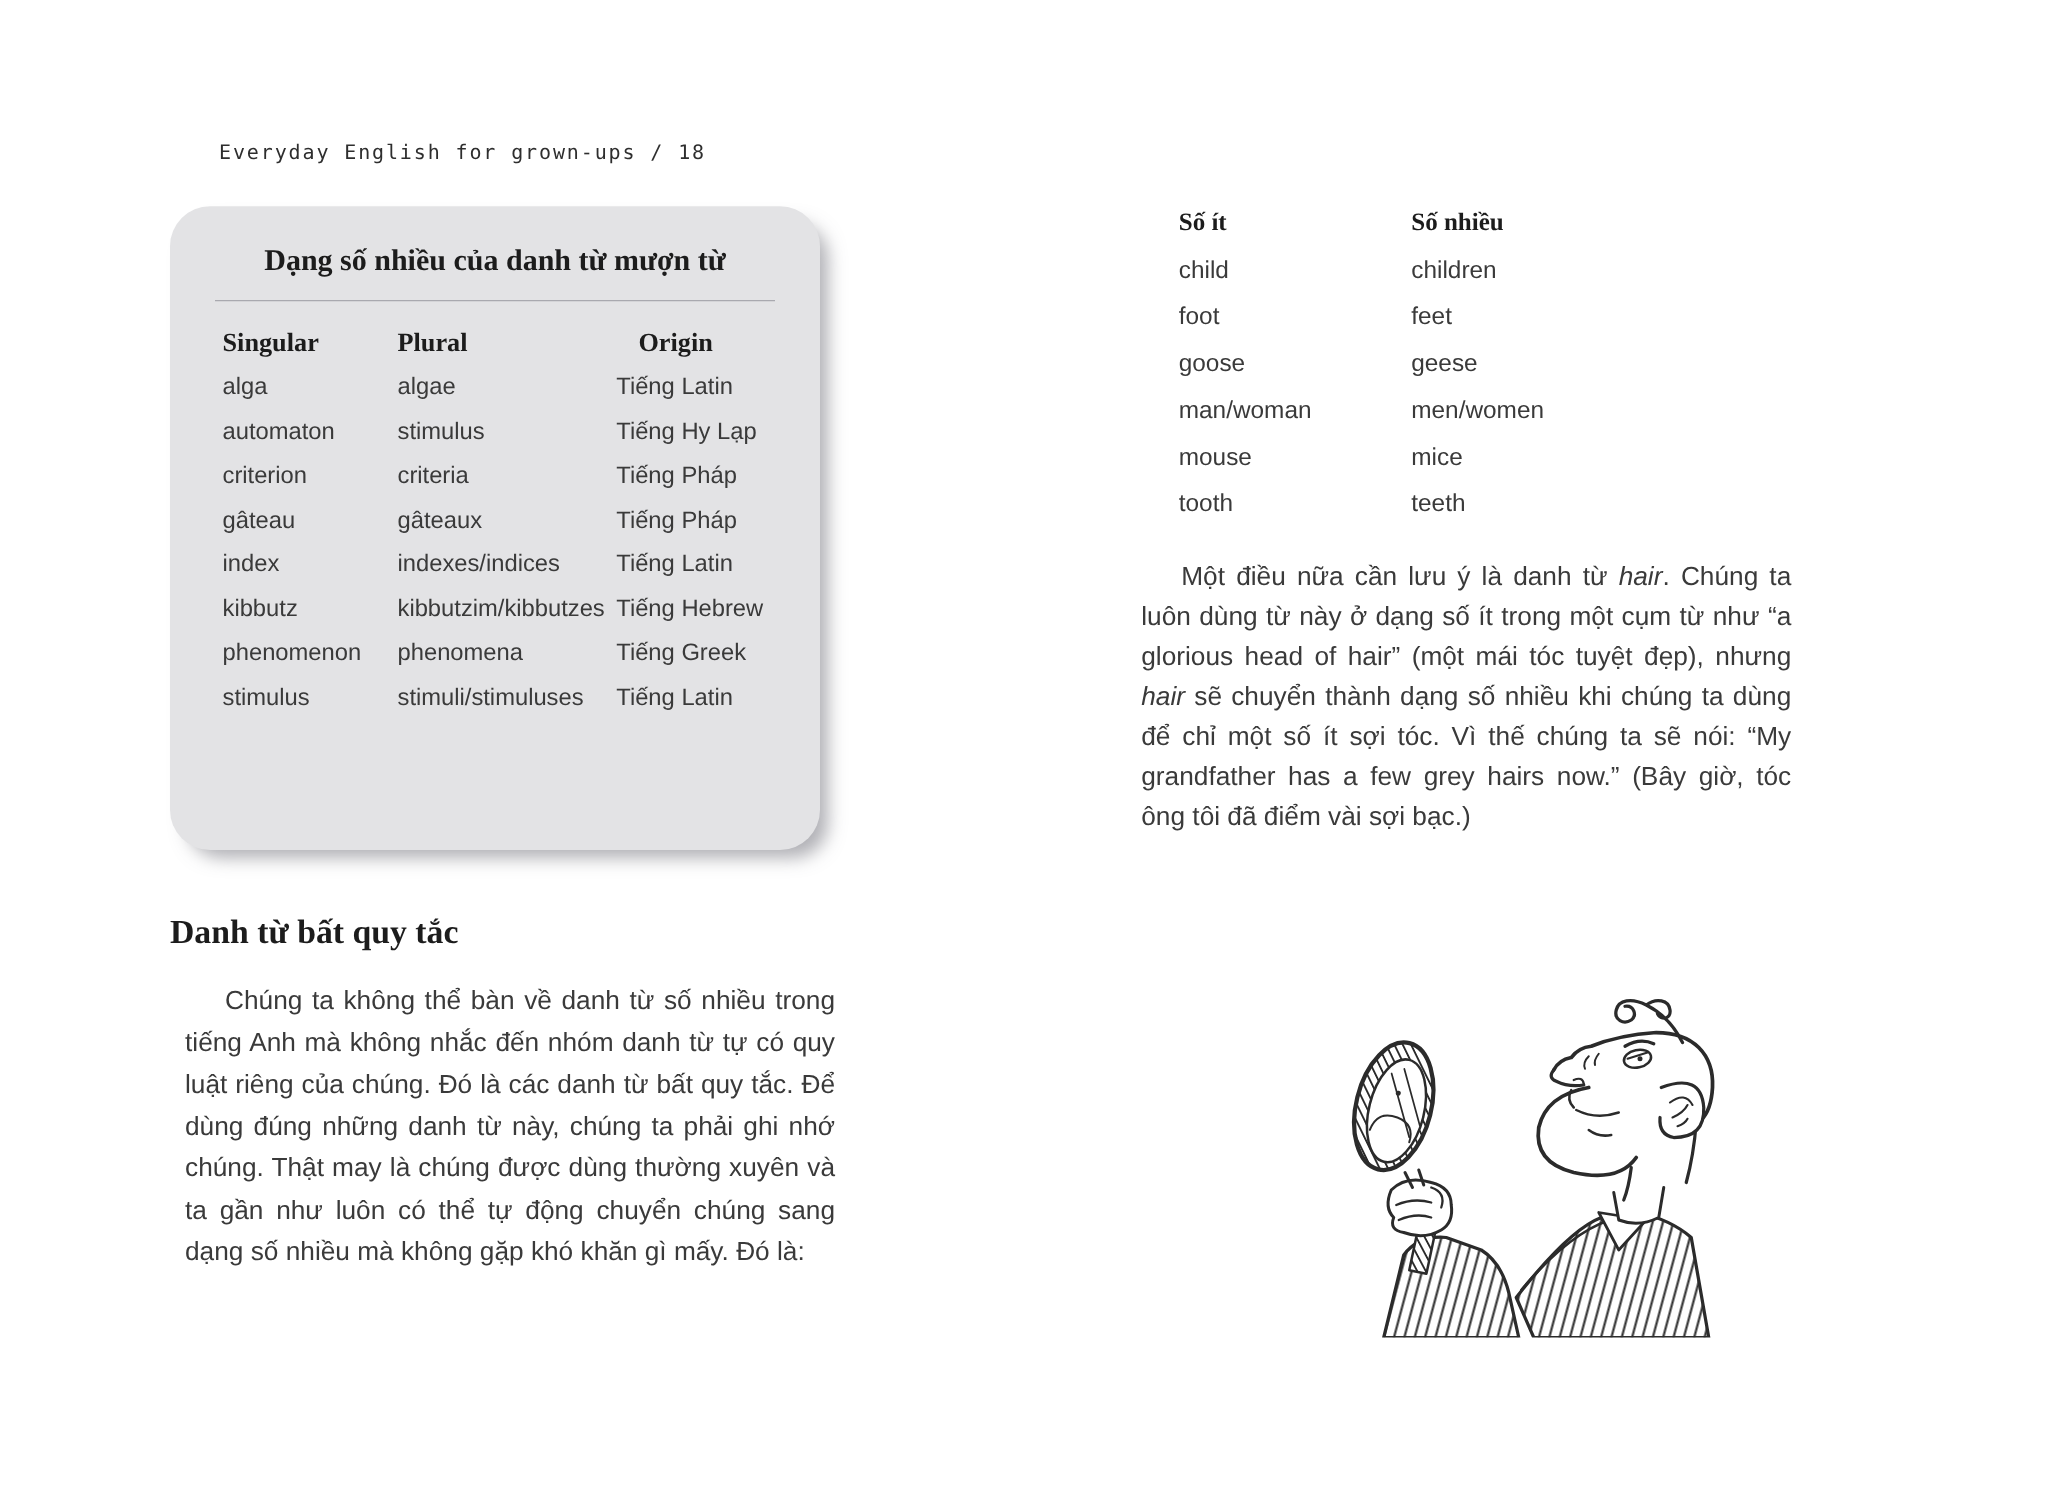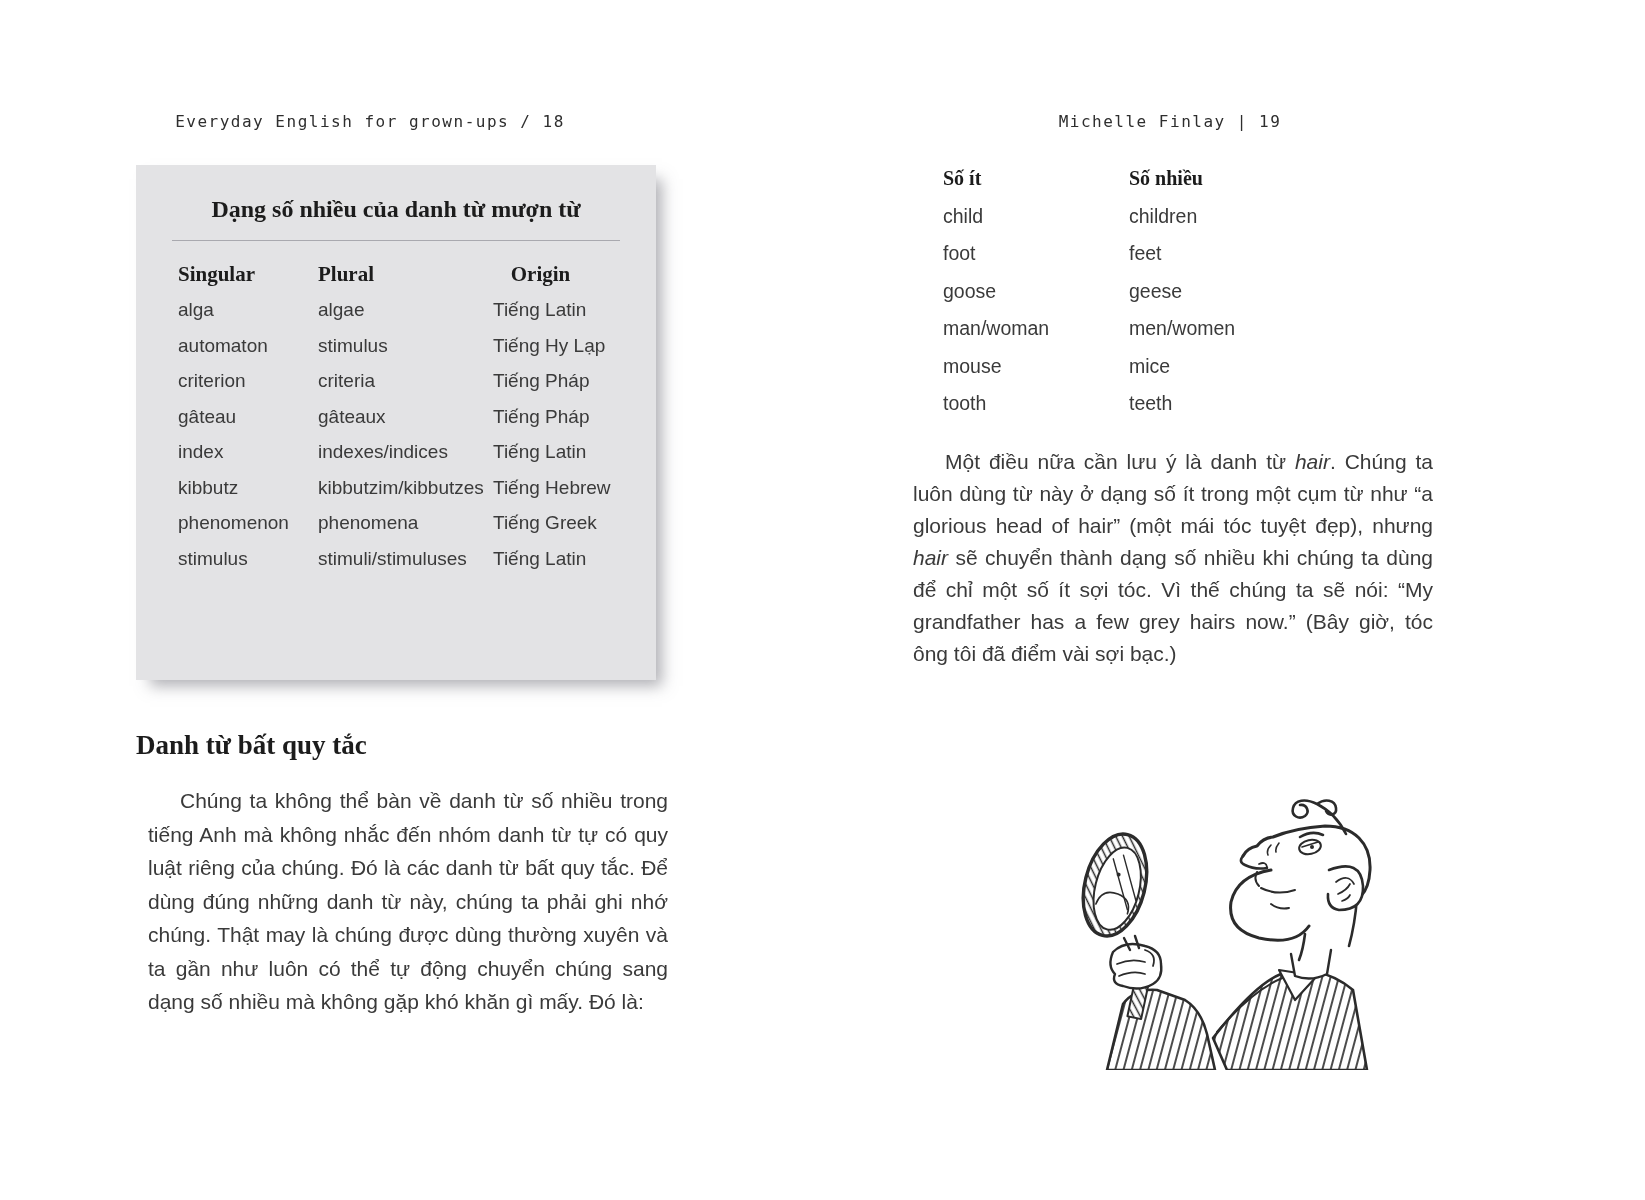--- a/index.html
+++ b/index.html
@@ -28,20 +28,21 @@
     text-align:center;white-space:nowrap;margin-top:12px;
   }
   .running-head.left{left:135px;width:470px;}
   .running-head.right{left:910px;width:520px;}
 
   
   .graybox{
     position:absolute;left:136px;top:165px;width:520px;height:515px;
     background:var(--box-bg);
     box-shadow:10px 10px 14px -4px rgba(100,100,110,.5);
+    border-radius:32px;
   }
   .box-title{
     padding-top:26px;text-align:center;
     font-family:"Liberation Serif","DejaVu Serif",serif;
     font-weight:bold;font-size:24px;line-height:37px;color:var(--heading);
   }
   .box-rule{width:448px;margin:12px auto 0;border-top:1px solid var(--rule);}
   .ftable{
     margin-top:16px;padding-left:42px;
     display:grid;grid-template-columns:140px 175px auto;
@@ -84,21 +85,20 @@
   
   .illustration{position:absolute;left:995px;top:738px;width:378px;height:332px;}
   .illustration svg{width:100%;height:100%;}
 </style>
 </head>
 <body>
 
 <div class="spread">
 
   <div class="running-head left">Everyday English for grown-ups / 18</div>
-  <div class="running-head right">Michelle Finlay | 19</div>
 
   <div class="graybox">
     <div class="box-title">
       <div>Dạng số nhiều của danh từ mượn từ</div>
     </div>
     <div class="box-rule"></div>
     <div class="ftable" id="foreign-table">
         <div class="fth c0">Singular</div>
         <div class="fth c1">Plural</div>
         <div class="fth c2">Origin</div>

